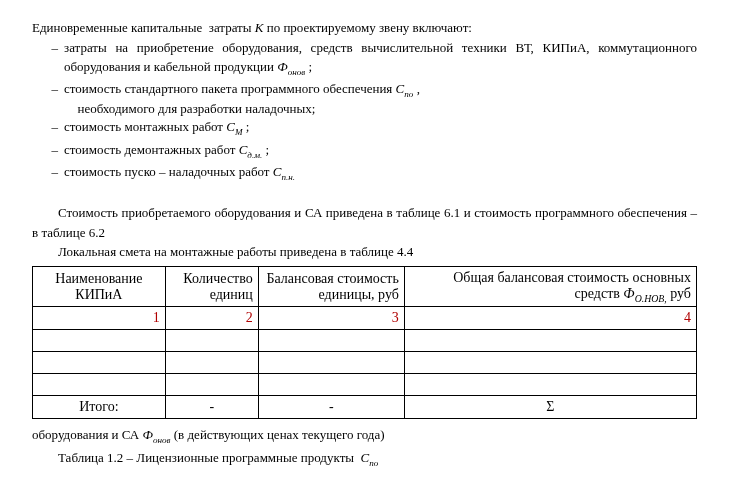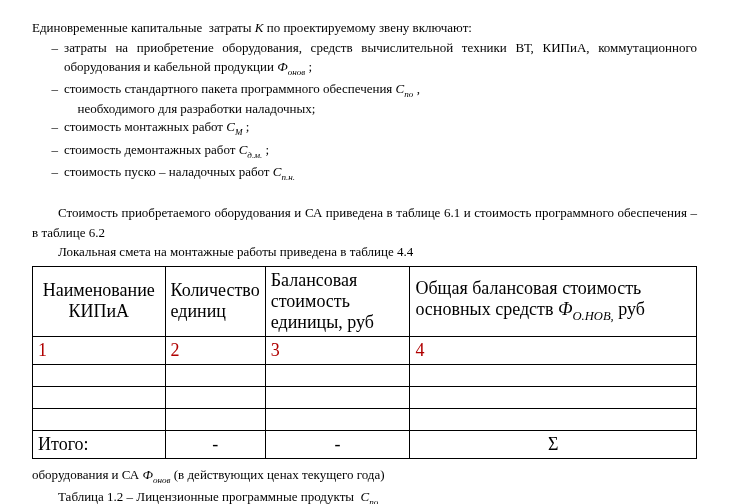--- a/index.html
+++ b/index.html
@@ -25,35 +25,35 @@
       margin-left: 1.5em;
       line-height: 1.5;
       text-align: justify;
     }
     .dash { flex-shrink: 0; }
     
     table {
       border-collapse: collapse;
       width: 100%;
       margin-top: 4px;
-      font-size: 18px;
+      font-size: 14px;
     }
     table td, table th {
       border: 1px solid #000;
       padding: 3px 5px;
-      text-align: left;
+      text-align: right;
       vertical-align: middle;
     }
     .col-name { width: 20%; text-align: center; }
     .col-qty { width: 14%; }
     .col-unit { width: 22%; }
     .col-total { width: 44%; margin-left: 8px; }
     .row-num td { color: #b00000; }
     .empty-row td { height: 22px; }
-    .itogo-row td { text-align: left; padding-left: 5px; }
+    .itogo-row td { text-align: center; padding-left: 5px; }
     .itogo-row td:nth-child(2), .itogo-row td:nth-child(3) { text-align: center; }
     .itogo-row td:nth-child(4) { text-align: center; }
     sub { font-size: 0.7em; font-family: Liberation Serif, serif; }
   </style>
 </head>
 <body>
 
 <div>
 
   <p class="main-text">

